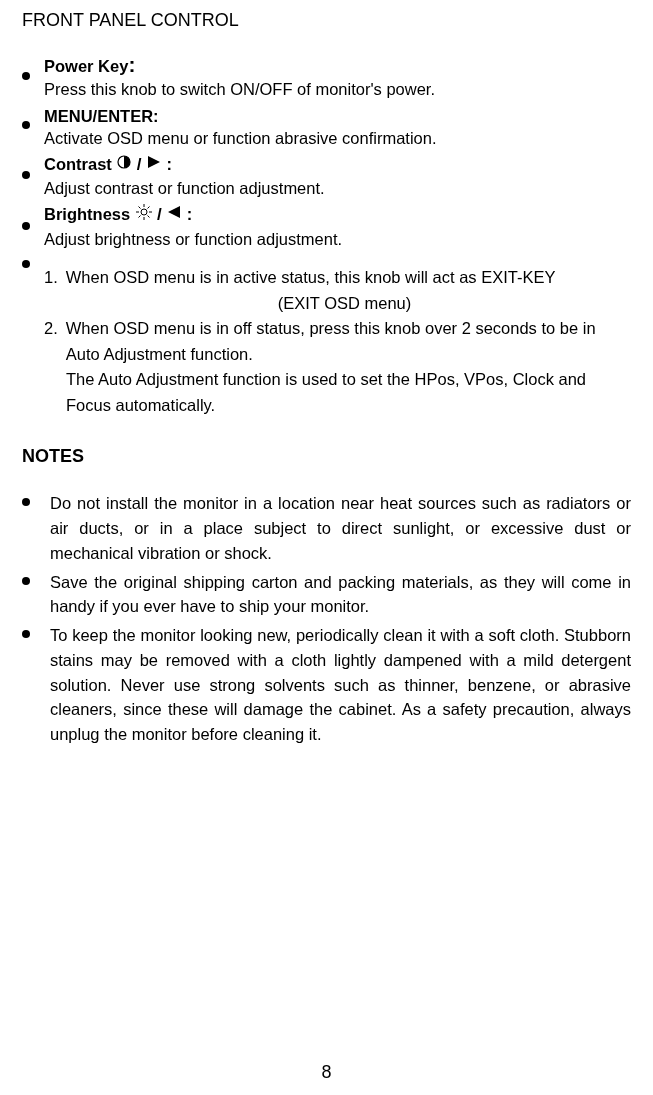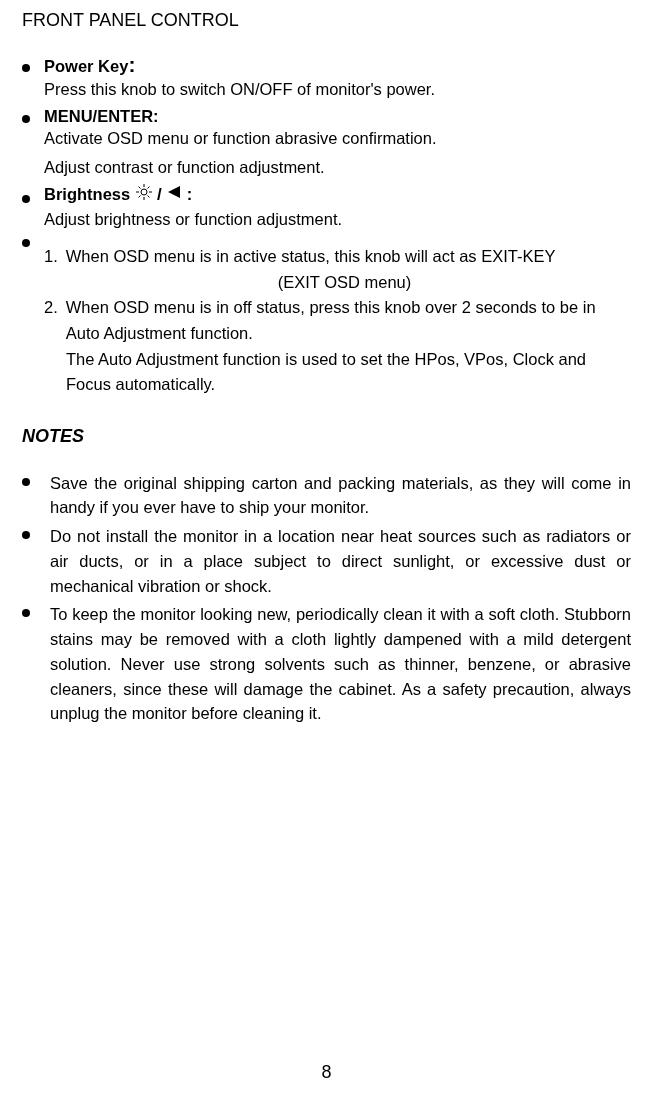--- a/index.html
+++ b/index.html
@@ -19,32 +19,31 @@
     .section-title {
       font-weight: normal;
       font-size: 18px;
       margin-bottom: 22px;
     }
     .notes-title {
       font-weight: bold;
       font-size: 18px;
       margin-top: 28px;
       margin-bottom: 24px;
-      font-style: italic;
     }
     ul.main-list {
       list-style: none;
       padding-left: 0;
     }
     ul.main-list > li {
       margin-bottom: 4px;
     }
     .bullet-row {
       display: flex;
-      align-items: center;
+      align-items: flex-end;
     }
     .bullet-dot {
       width: 8px;
       height: 8px;
       background: black;
       border-radius: 50%;
       flex-shrink: 0;
       margin-right: 14px;
       position: relative;
       top: 3px;
@@ -137,20 +136,39 @@
 
   <li>
     <div class="bullet-row">
       <span class="bullet-dot"></span>
       <span class="item-title">MENU/ENTER:</span>
     </div>
     <div class="item-body">Activate OSD menu or function abrasive confirmation.</div>
   </li>
 
   <li>
+    <div class="bullet-row">
+      <span class="bullet-dot"></span>
+      <span>
+        <span class="item-title">Contrast</span>
+        <span class="icon">
+          <svg width="16" height="16" viewBox="0 0 16 16">
+            <circle cx="8" cy="8" r="6" fill="none" stroke="black" stroke-width="1.2"></circle>
+            <path d="M8 2 A6 6 0 0 1 8 14 Z" fill="black"></path>
+          </svg>
+        </span>
+        <span class="slash">/</span>
+        <span class="icon">
+          <svg width="16" height="14" viewBox="0 0 16 14">
+            <polygon points="2,1 14,7 2,13" fill="black"></polygon>
+          </svg>
+        </span>
+        <span class="item-title">:</span>
+      </span>
+    </div>
     <div class="item-body">Adjust contrast or function adjustment.</div>
   </li>
 
   <li>
     <div class="bullet-row">
       <span class="bullet-dot"></span>
       <span>
         <span class="item-title">Brightness</span>
         <span class="icon">
           <svg width="18" height="18" viewBox="0 0 18 18">
@@ -197,25 +215,25 @@
     </div>
   </li>
 
 </ul>
 
 <div class="notes-title">NOTES</div>
 
 <ul class="notes-list">
   <li>
     <span class="bullet-dot"></span>
+    <span class="note-text">Do not install the monitor in a location near heat sources such as radiators or air ducts, or in a place subject to direct sunlight, or excessive dust or mechanical vibration or shock.</span>
+  </li>
+  <li>
+    <span class="bullet-dot"></span>
     <span class="note-text">Save the original shipping carton and packing materials, as they will come in handy if you ever have to ship your monitor.</span>
-  </li>
-  <li>
-    <span class="bullet-dot"></span>
-    <span class="note-text">Do not install the monitor in a location near heat sources such as radiators or air ducts, or in a place subject to direct sunlight, or excessive dust or mechanical vibration or shock.</span>
   </li>
   <li>
     <span class="bullet-dot"></span>
     <span class="note-text">To keep the monitor looking new, periodically clean it with a soft cloth.  Stubborn stains may be removed with a cloth lightly dampened with a mild detergent solution. Never use strong solvents such as thinner, benzene, or abrasive cleaners, since these will damage the cabinet. As a safety precaution, always unplug the monitor before cleaning it.</span>
   </li>
 </ul>
 
 <div class="page-number">8</div>
 
 </body></html>

